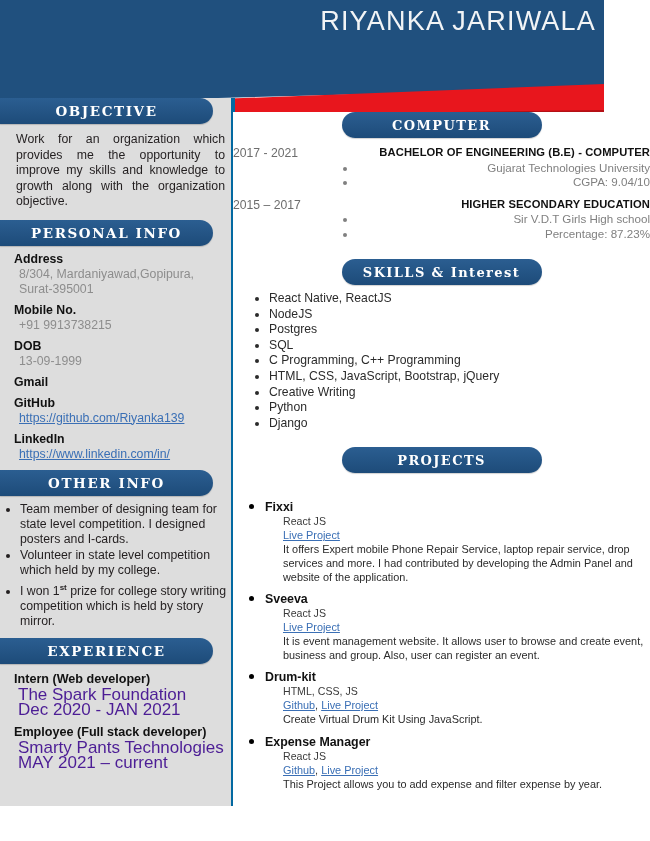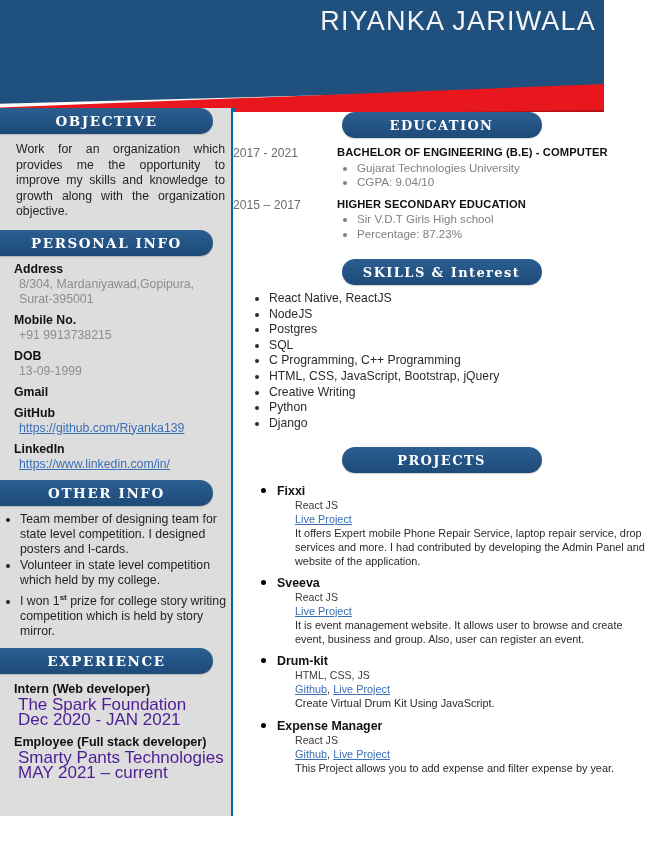--- a/index.html
+++ b/index.html
@@ -33,21 +33,21 @@
     text-align:right;
     color:#f2f4f6;
     font-size:27px;
     letter-spacing:1.2px;
     font-weight:400;
     white-space:nowrap;
   }
 
   
   .sidebar{
-    position:absolute;left:0;top:108px;width:231px;height:708px;
+    position:absolute;left:0;top:98px;width:231px;height:708px;
     background:#dddddd;
     border-right:4px solid #0369a1;
   }
   .main{
     position:absolute;left:233px;top:112px;width:417px;height:729px;
     background:#ffffff;
   }
 
   
   .pill-left{
@@ -97,32 +97,32 @@
   .exp-block{margin-top:7px;}
   .exp-title{font-size:12.6px;font-weight:700;color:#111;line-height:16px;}
   .exp-sub{font-size:17px;color:#4c1d95;line-height:15px;padding-left:4px;}
 
   
   .edu-row{display:flex;margin-top:8px;}
   .edu-year{
     width:92px;flex:0 0 92px;
     font-size:12.2px;color:#6d6d6d;line-height:15px;
   }
-  .edu-info{flex:1;padding-left:12px;}
+  .edu-info{flex:1;padding-left:12px;text-align:right;}
   .edu-degree{
     font-size:11.2px;font-weight:700;color:#111;line-height:13.5px;
     letter-spacing:.1px;
   }
   ul.edu-list{margin:1px 0 0 0;padding-left:20px;}
   ul.edu-list li{font-size:11.6px;color:#808080;line-height:14.5px;}
 
   ul.skills-list{margin:6px 0 0 0;padding-left:36px;}
   ul.skills-list li{font-size:12.2px;color:#2b2b2b;line-height:15.6px;}
 
-  ul.proj-list{margin:8px 0 0 0;padding-left:44px;}
+  ul.proj-list{margin:24px 0 0 0;padding-left:32px;}
   ul.proj-list > li{margin-bottom:5px;}
   .proj-name{font-size:12.4px;font-weight:700;color:#111;line-height:16px;}
   .proj-detail{padding-left:18px;}
   .proj-tech{font-size:10.6px;color:#3a3a3a;line-height:13px;}
   .proj-links{font-size:10.9px;line-height:14px;}
   .proj-links a{color:#3a6fb5;text-decoration:underline;}
   .proj-links .sep{color:#3a3a3a;text-decoration:none;}
   .proj-desc{font-size:10.9px;color:#2b2b2b;line-height:13.6px;margin-top:1px;}
   sup{font-size:8px;font-weight:bold;}
 </style>
@@ -206,21 +206,21 @@
             <div class="exp-sub">MAY 2021 – current</div>
           </div>
         </div>
     </div>
 
   </div>
 
   <div class="main">
 
     <div class="pill-center">
-      <span>EDUCATION</span>
+      <span>COMPUTER</span>
     </div>
     <div id="education-list">
         <div class="edu-row">
           <div class="edu-year">2017 - 2021</div>
           <div class="edu-info">
             <div class="edu-degree">BACHELOR OF ENGINEERING (B.E) - COMPUTER</div>
             <ul class="edu-list">
               <li>Gujarat Technologies University</li>
               <li>CGPA: 9.04/10</li>
             </ul>

